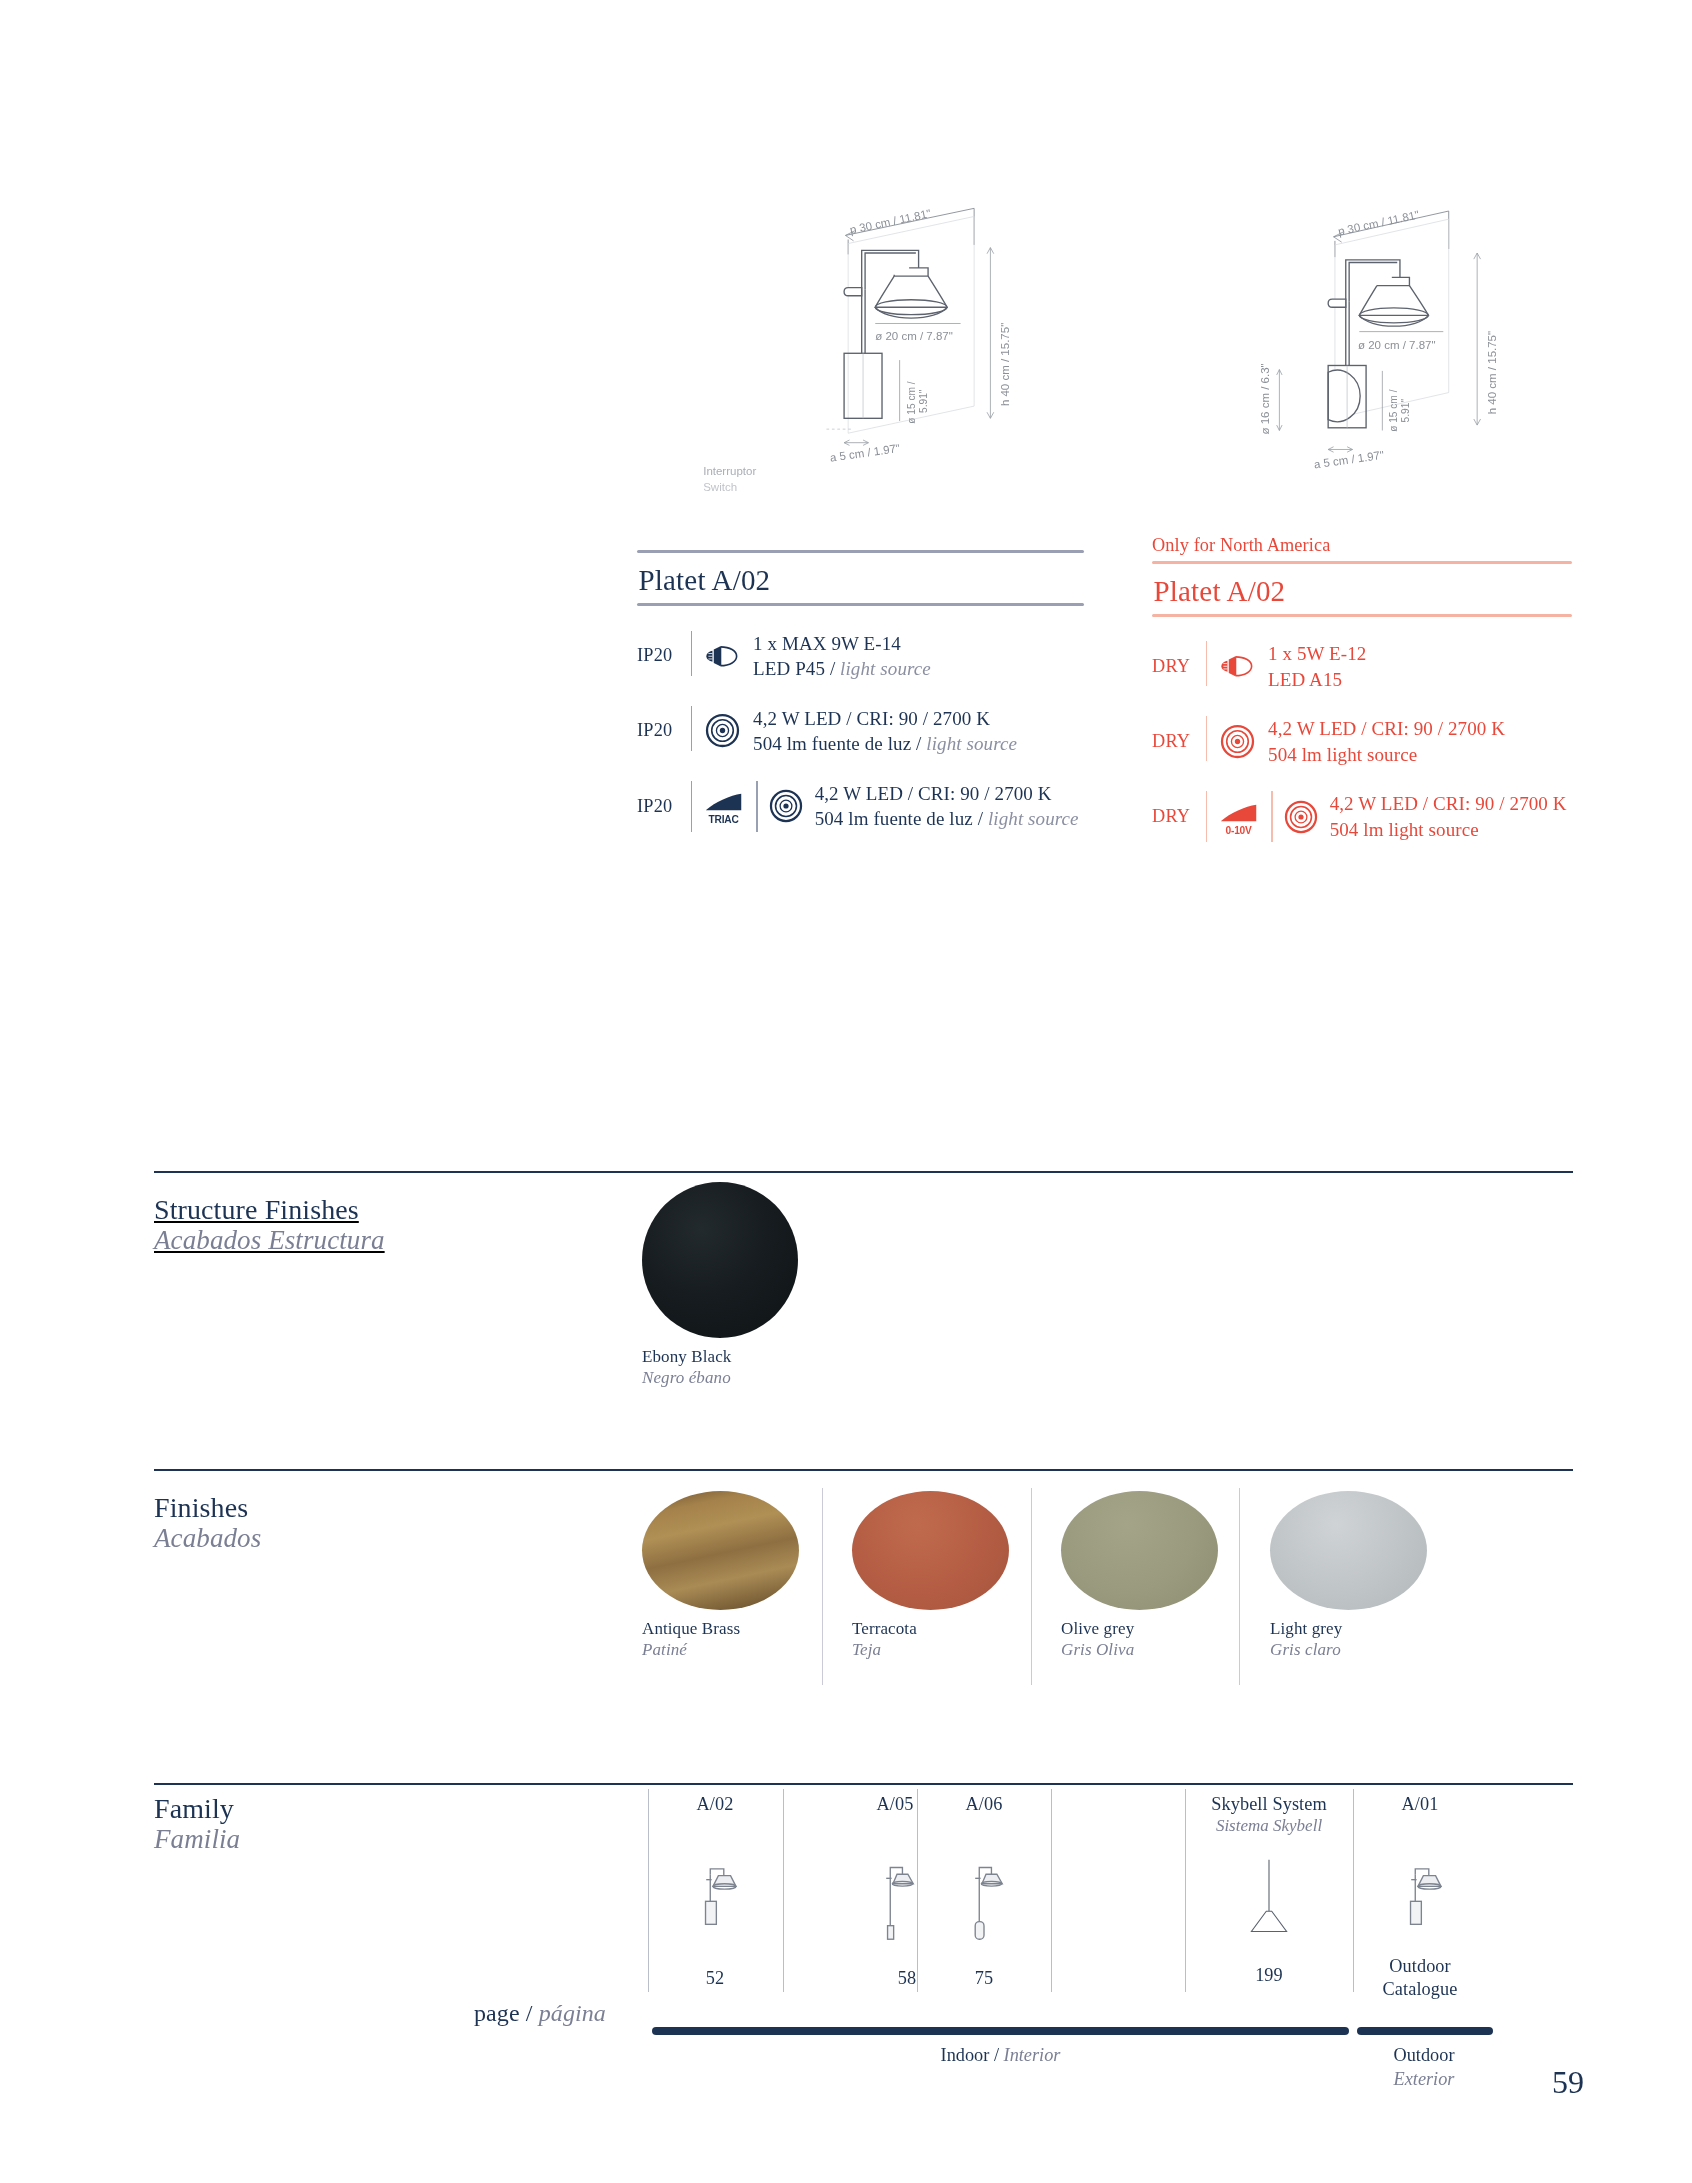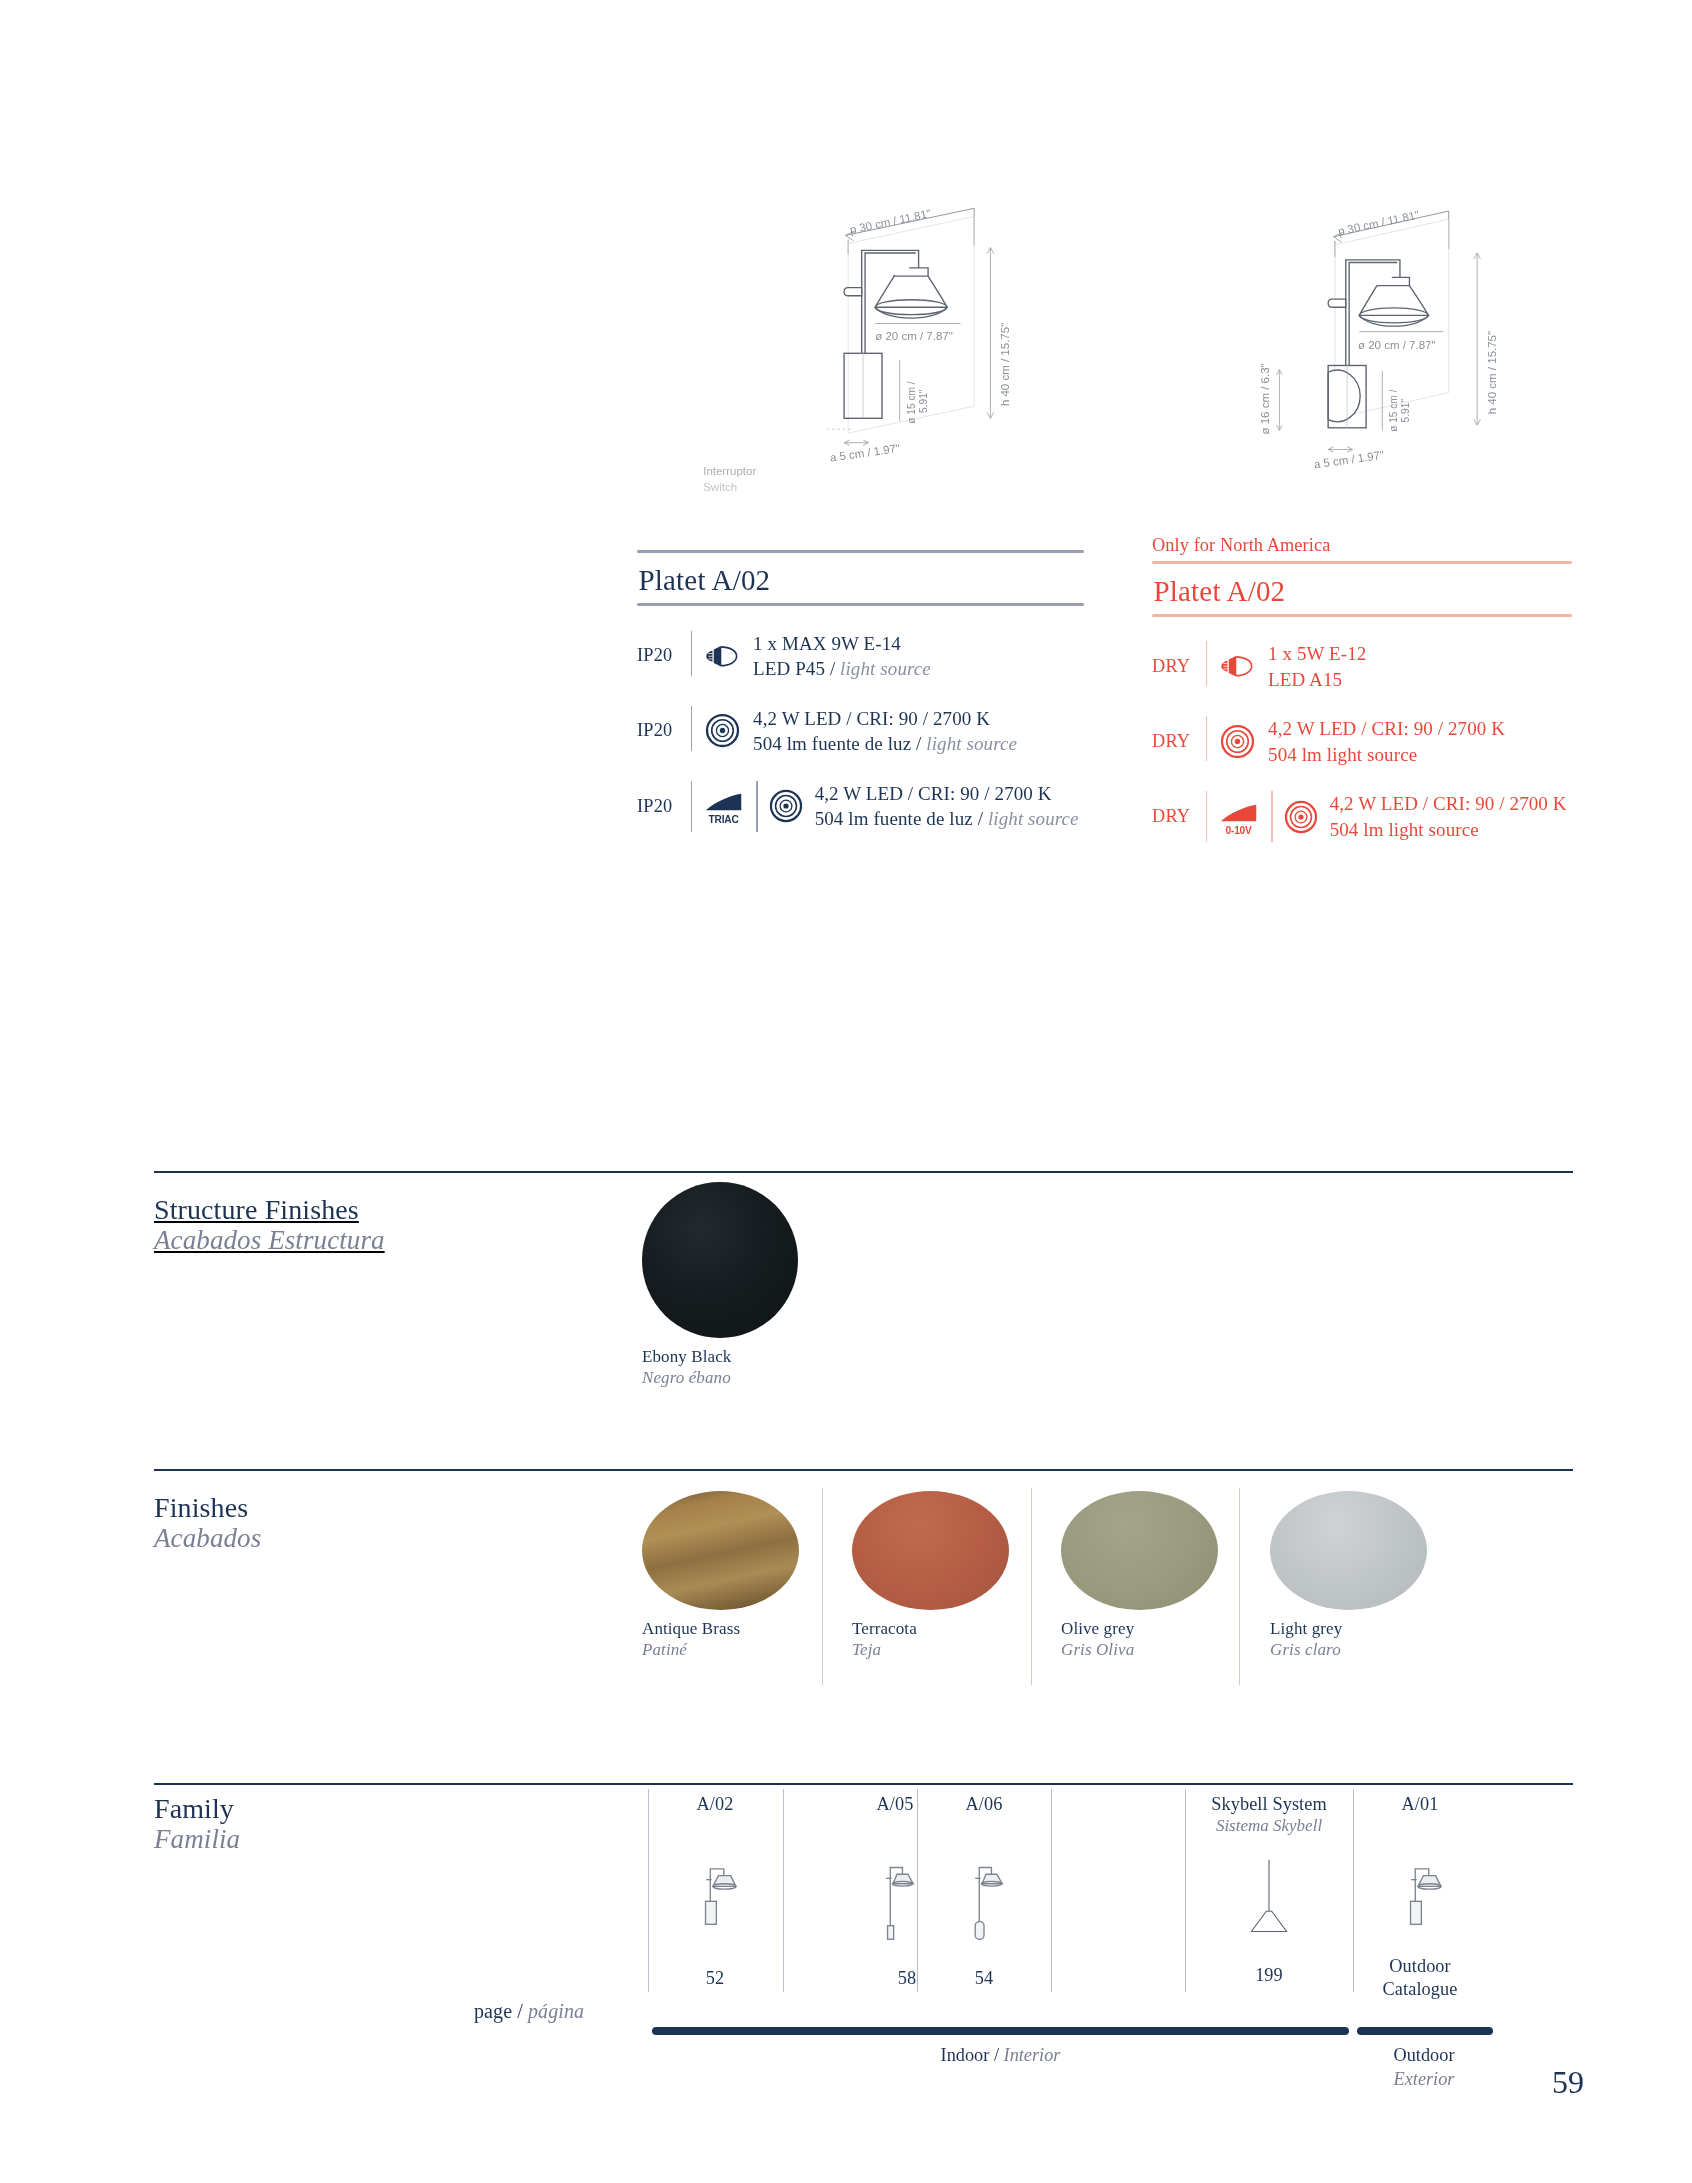--- a/index.html
+++ b/index.html
@@ -59,21 +59,21 @@
   .sw-name{font-size:17px;color:#1d3354;line-height:1.25;margin-top:8.1px;letter-spacing:0.1px;}
   .sw-es{font-size:17px;color:#7a7f94;font-style:italic;line-height:1.25;letter-spacing:0.1px;}
   .sw-sep{position:absolute;width:1.4px;background:#c9ccd6;}
 
   
   .fam-col{position:absolute;text-align:center;}
   .fam-code{font-size:18.3px;color:#1d3354;letter-spacing:0.1px;line-height:1.2;}
   .fam-code-es{font-size:17px;color:#7a7f94;font-style:italic;line-height:1.2;}
   .fam-sep{position:absolute;width:1.4px;background:#b9bec9;}
   .fam-page{font-size:18.3px;color:#1d3354;letter-spacing:0.1px;line-height:1.25;}
-  .page-label{position:absolute;font-size:20px;color:#1d3354;letter-spacing:0.1px;}
+  .page-label{position:absolute;font-size:24px;color:#1d3354;letter-spacing:0.1px;}
   .page-label i{color:#7a7f94;}
   .bar{position:absolute;height:7.5px;background:#1d3354;border-radius:4.1px;}
   .zone{position:absolute;text-align:center;font-size:18.3px;color:#1d3354;line-height:1.3;}
   .zone i{color:#7a7f94;}
   .folio{position:absolute;font-size:32px;color:#1d3354;}
 </style>
 </head>
 <body>
 
 <div class="page">
@@ -436,21 +436,21 @@
     <svg width="134" height="88" viewBox="0 0 198 130">
       <g fill="none" stroke="#7d8490" stroke-width="2">
         <path d="M92,22 L92,14 L110,14 L110,24"></path>
         <path d="M92,22 L92,112"></path>
         <path d="M86,30 l8,0"></path>
         <path d="M102,24 L118,24 L126,38 L96,38 Z" fill="#eceef1"></path>
         <ellipse cx="110" cy="38" rx="15" ry="3.5"></ellipse>
         <rect x="86" y="94" width="13" height="26" rx="6" fill="#f2f3f5"></rect>
       </g>
     </svg>
-    <div class="fam-page" style="margin-top:19px;">54</div>
+    <div class="fam-page" style="margin-top:19px;">75</div>
   </div>
 
 
   <div class="fam-col" style="left:1185px;top:1794px;width:168px;">
     <div class="fam-code">Skybell System</div>
     <div class="fam-code-es">Sistema Skybell</div>
     <div style="height:16.3px;"></div>
     <svg width="168" height="88" viewBox="0 0 248 130">
       <g fill="none" stroke="#5a6270" stroke-width="1.6">
         <path d="M124,10 L124,86"></path>

